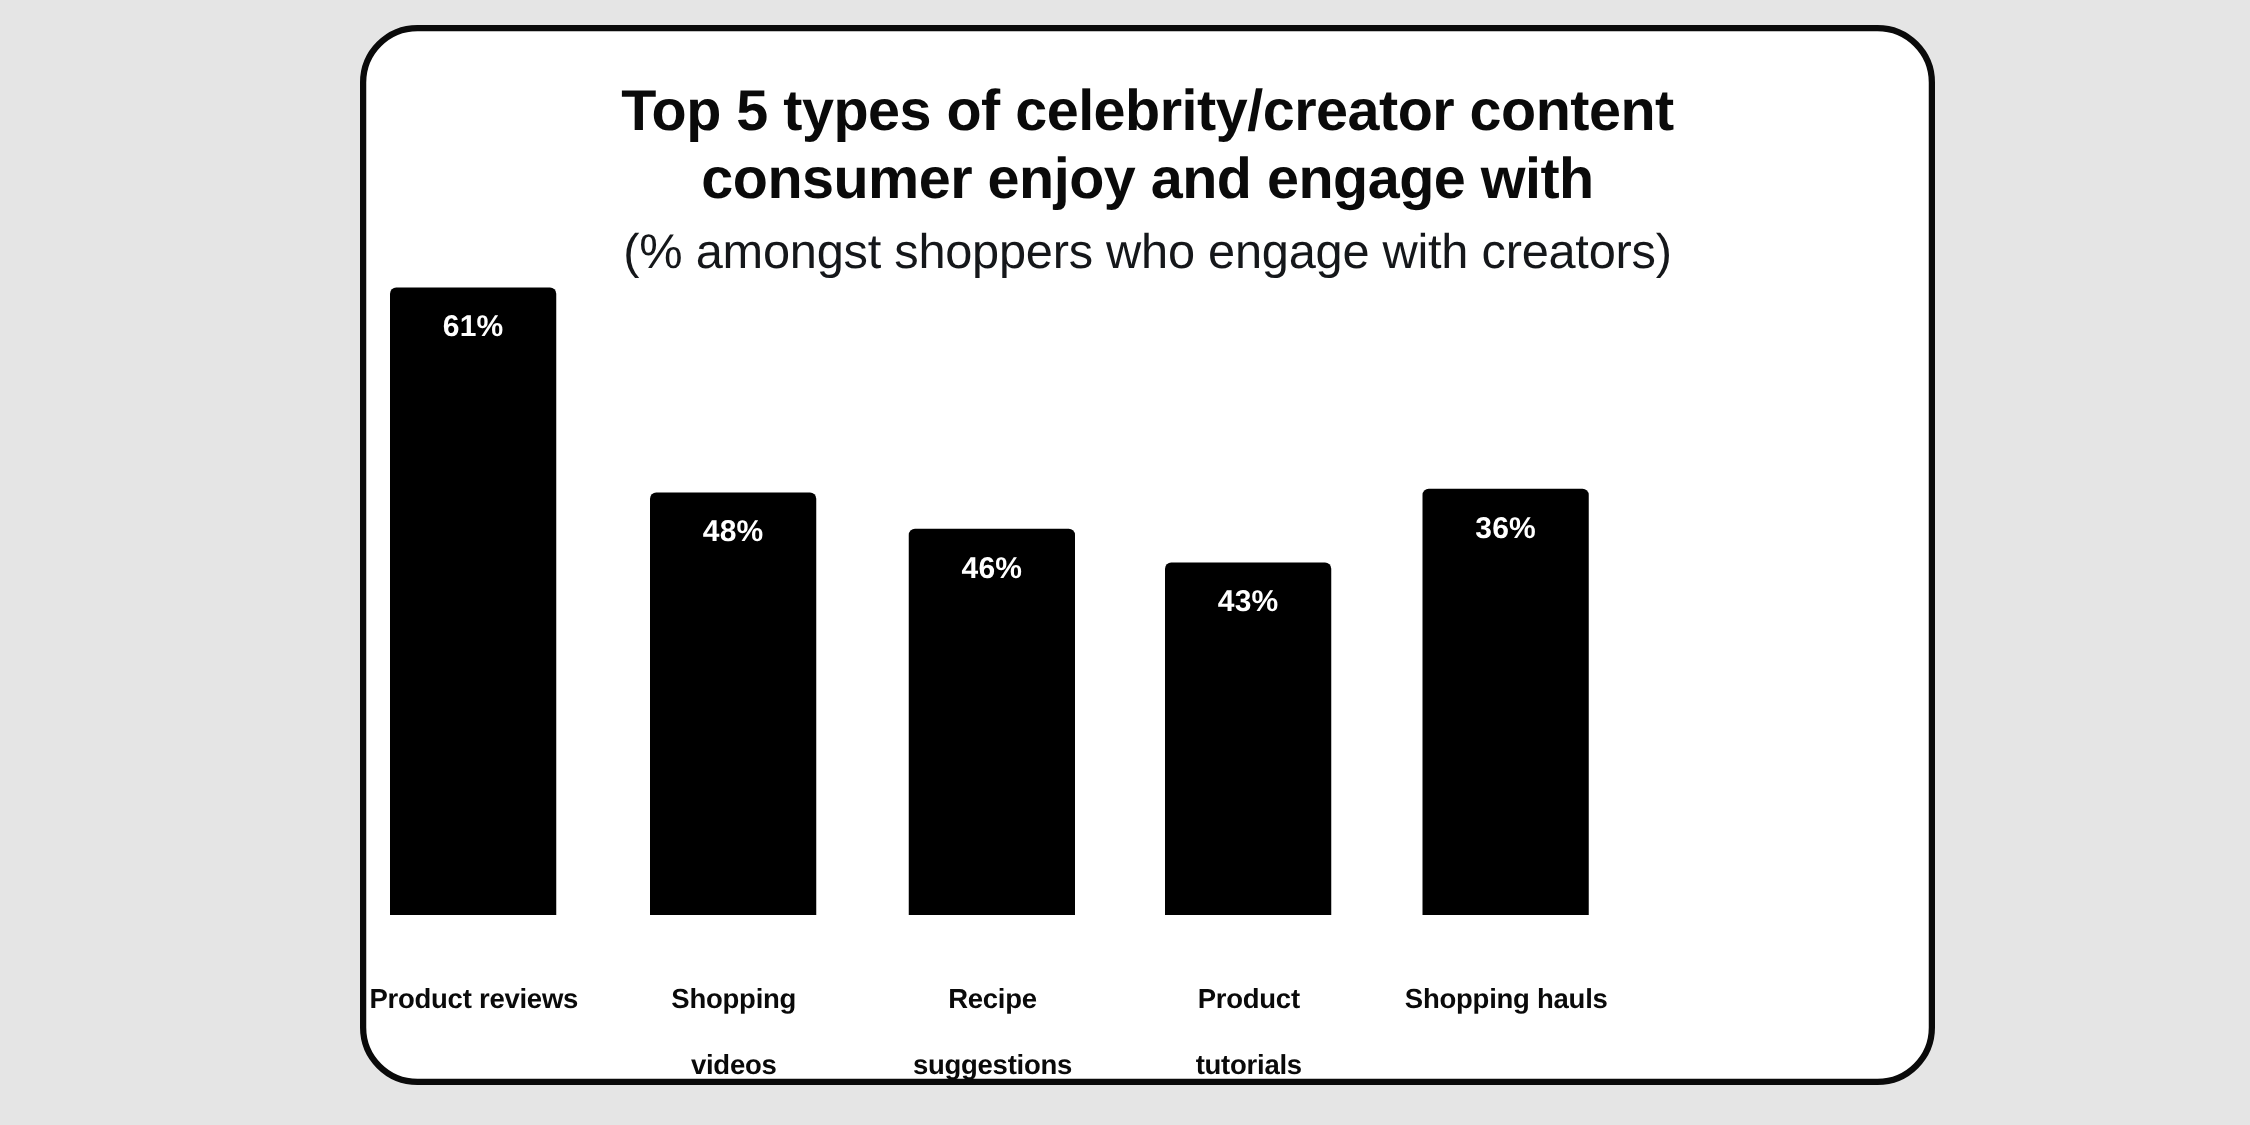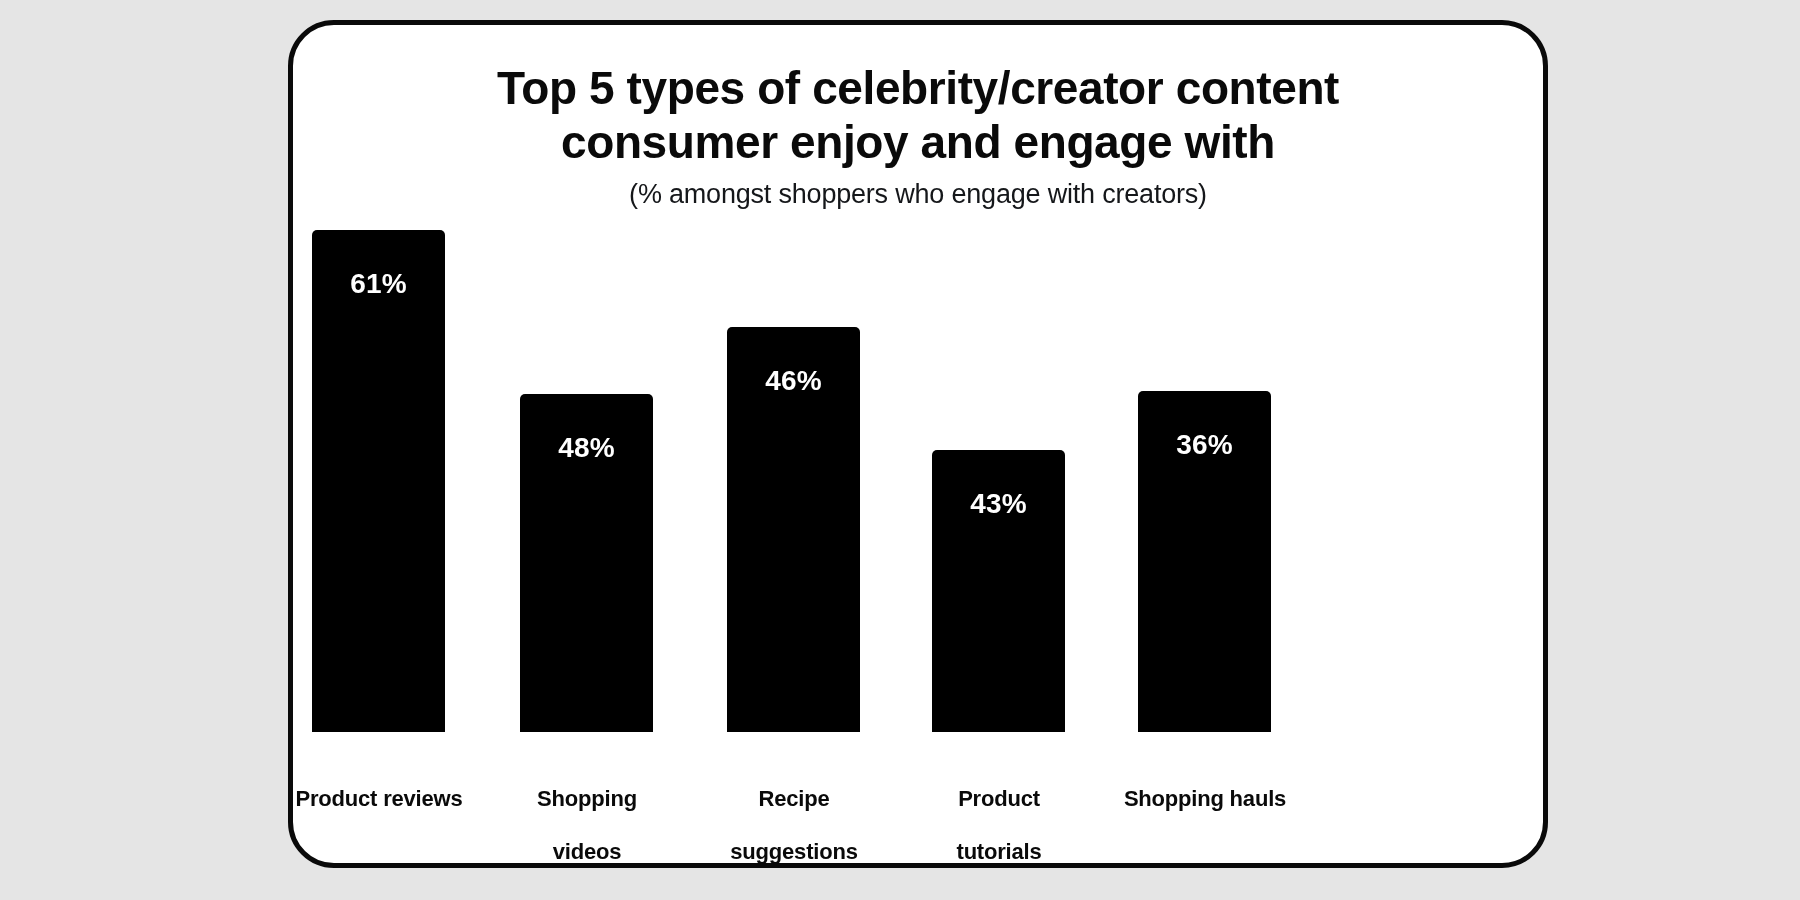--- a/index.html
+++ b/index.html
@@ -46,21 +46,21 @@
   .chart-title {
     font-size: 46px;
     font-weight: 700;
     line-height: 1.18;
     color: #0a0a0a;
     letter-spacing: -0.4px;
     margin: 0 auto;
     max-width: 1040px;
   }
   .chart-subtitle {
-    font-size: 27px;
+    font-size: 39px;
     font-weight: 400;
     line-height: 1.25;
     color: #15171a;
     margin: 8px auto 0;
     letter-spacing: -0.2px;
   }
 
   
   .plot {
     position: absolute;
@@ -83,24 +83,23 @@
     border-top-right-radius: 5px;
     box-sizing: border-box;
   }
   .bar-value {
     position: absolute;
     left: 0;
     width: 100%;
     text-align: center;
     top: 18px;
     color: #ffffff;
-    font-size: 28px;
+    font-size: 24px;
     font-weight: 700;
     letter-spacing: 0.2px;
-    margin-top: 20px;
   }
 
   
   .cat-labels {
     position: absolute;
     left: 19px;
     top: 718px;
     width: 1222px;
     height: 110px;
   }
@@ -140,21 +139,21 @@
         </div>
       </div>
 
       <div class="bar-group" style="left:208px;">
         <div class="bar" style="height:338px;">
           <span class="bar-value">48%</span>
         </div>
       </div>
 
       <div class="bar-group" style="left:415px;">
-        <div class="bar" style="height:405px;">
+        <div class="bar" style="height:309px;">
           <span class="bar-value">46%</span>
         </div>
       </div>
 
       <div class="bar-group" style="left:620px;">
         <div class="bar" style="height:282px;">
           <span class="bar-value">43%</span>
         </div>
       </div>
 

